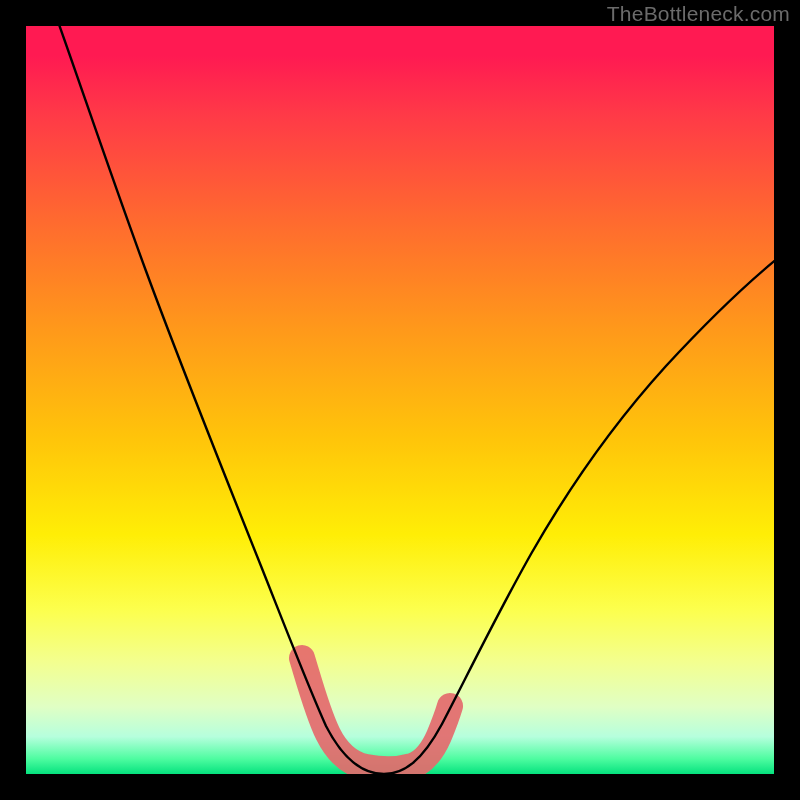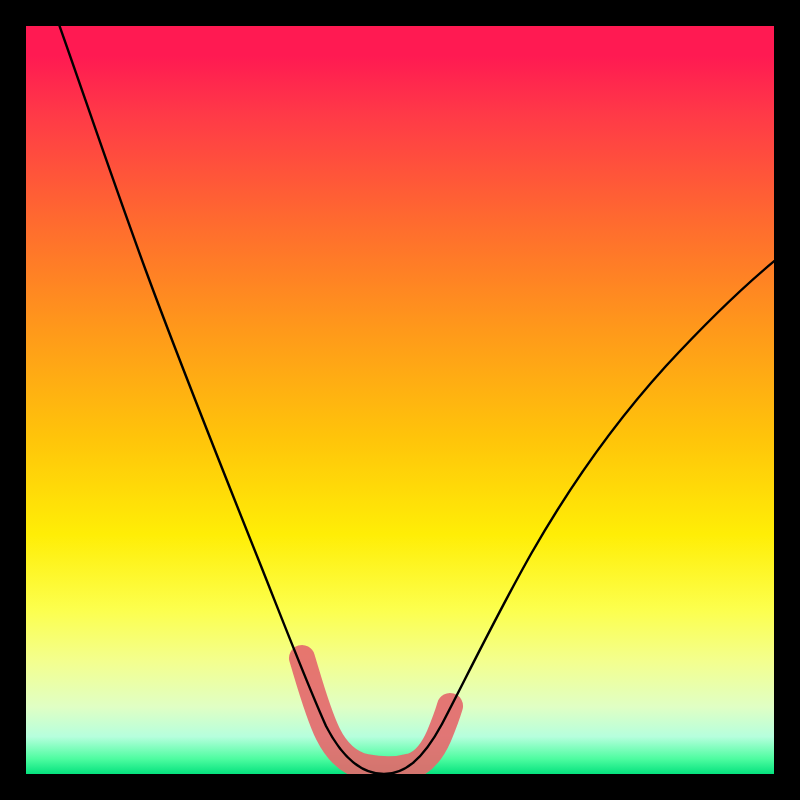--- a/index.html
+++ b/index.html
@@ -82,13 +82,14 @@
                C 155,340 195,440 235,540
                C 262,608 282,660 300,700
                C 318,735 338,748 358,748
                C 378,748 396,735 416,698
                C 440,652 470,590 505,528
                C 545,458 590,395 640,340
                C 690,286 730,250 752,232" fill="none" stroke="#000000" stroke-width="2.4" stroke-linecap="round"></path>
     </svg>
   </div>
 
+  <div class="watermark">TheBottleneck.com</div>
 </div>
 
 </body></html>

